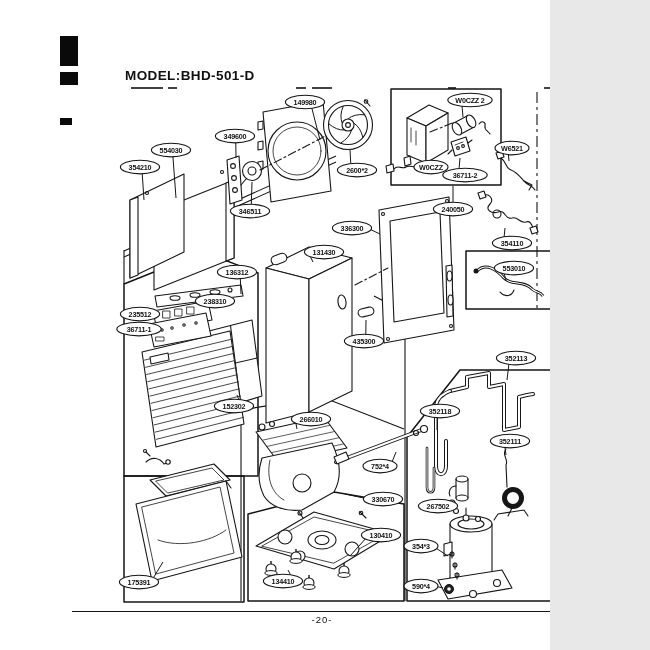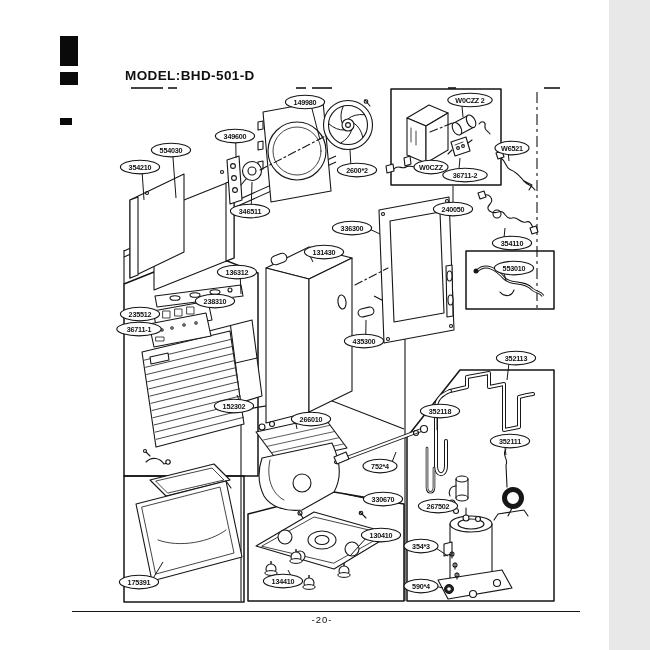--- a/index.html
+++ b/index.html
@@ -1,16 +1,16 @@
 <!DOCTYPE html>
 <html><head>
 <meta charset="utf-8">
 <style>
   html,body{margin:0;padding:0;background:#e8e8e8;}
-  #page{width:609px;height:650px;background:#ef4444;position:relative;overflow:hidden;}
+  #page{width:550px;height:650px;background:#ef4444;position:relative;overflow:hidden;}
   svg{display:block;}
   text{font-family:"Liberation Sans","DejaVu Sans",sans-serif;fill:#101010;}
   .title-t{font-size:13.5px;font-weight:bold;letter-spacing:.4px;}
   .pageno-t{font-size:9.5px;letter-spacing:1px;}
   .callout-t{font-size:7.2px;font-weight:600;letter-spacing:-0.2px;}
   .zone{fill:none;stroke:#141414;stroke-width:1.5;stroke-linejoin:round;}
   .ln{fill:none;stroke:#161616;stroke-width:1.1;stroke-linecap:round;stroke-linejoin:round;}
   .fw{fill:#ffffff;stroke:#161616;stroke-width:1.1;stroke-linejoin:round;}
   .thin{stroke-width:.8;}
   .dash{stroke-dasharray:8 3 2 3;}

